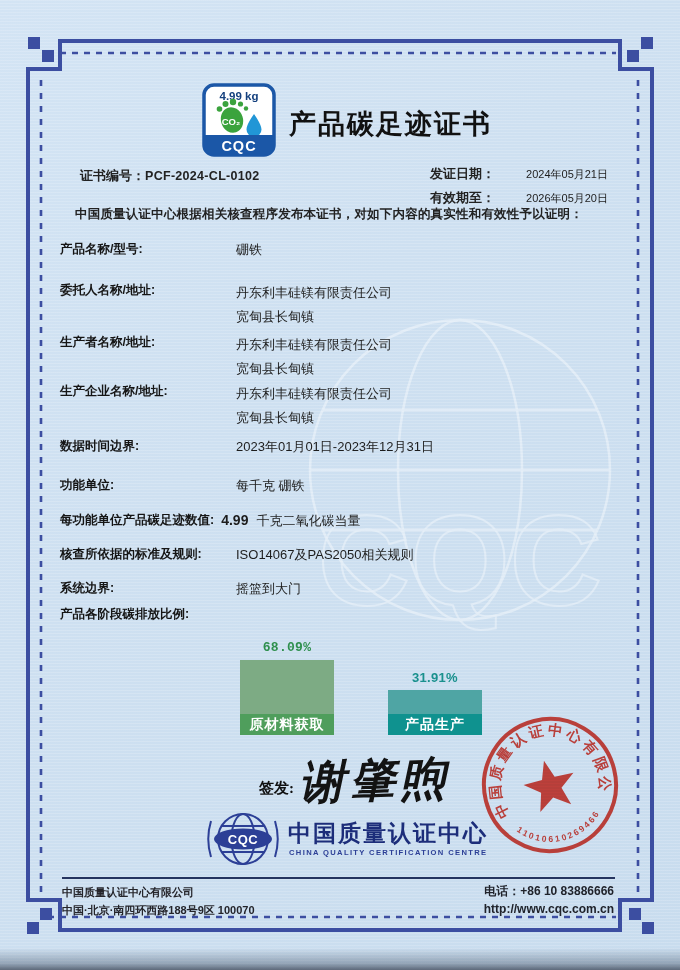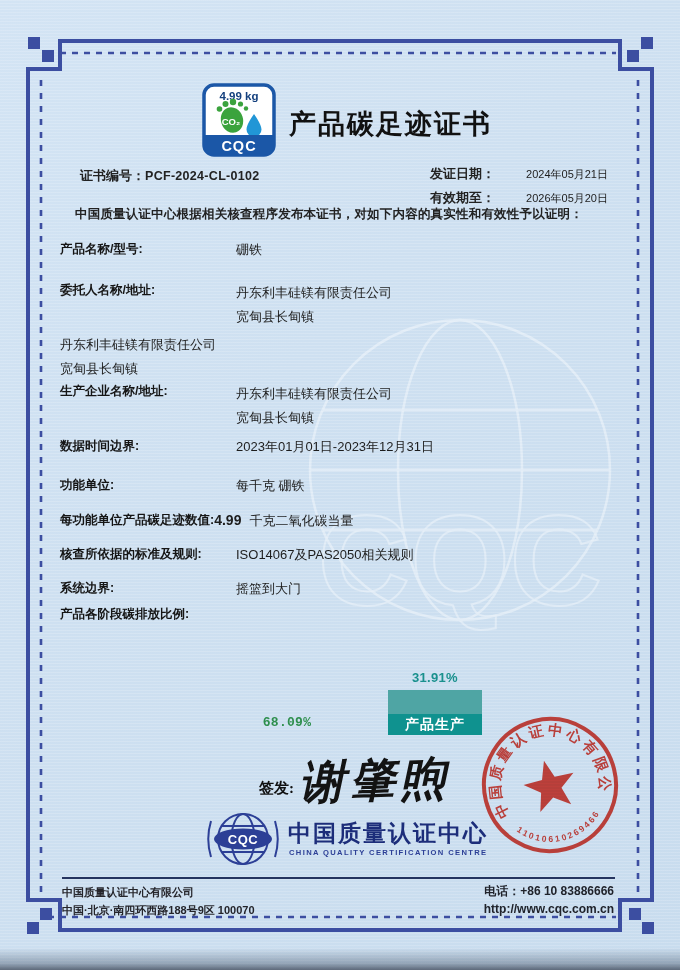--- a/index.html
+++ b/index.html
@@ -25,21 +25,21 @@
   .date-label{font-size:13px;color:#222;}
   .date-value{font-size:11px;font-weight:400;color:#1d1d1d;}
 
   
   .intro{left:60px;top:206px;width:565px;font-size:12.5px;font-weight:600;
          text-indent:15px;color:#222;letter-spacing:.2px;}
   .row{left:60px;right:45px;display:flex;align-items:flex-start;}
   .row .lbl{width:176px;flex-shrink:0;font-size:12.5px;font-weight:bold;color:#151515;line-height:19px;white-space:nowrap;}
   .row .val{font-size:13px;color:#1d1d1d;line-height:19px;}
   .val.two-line div{line-height:24px;}
-  .row-long .lbl{width:auto;}
+  .row-long .lbl{width:auto;margin-right:7px;}
   .num-strong{font-size:14px;font-weight:bold;margin-right:8px;}
 
   
   .bar-group{position:absolute;bottom:235px;width:94px;display:flex;flex-direction:column;
              align-items:center;justify-content:flex-end;}
   .pct{font-size:13px;font-weight:bold;margin-bottom:5px;letter-spacing:.3px;}
   .bar{position:relative;width:100%;}
   .bar-cap{position:absolute;left:0;right:0;bottom:0;height:21px;display:flex;align-items:center;
            justify-content:center;color:#fff;font-size:14px;font-weight:bold;letter-spacing:1px;}
 
@@ -139,20 +139,21 @@
 
   <div class="abs row" style="top:281px">
     <div class="lbl">委托人名称/地址:</div>
     <div class="val two-line">
       <div>丹东利丰硅镁有限责任公司</div>
       <div>宽甸县长甸镇</div>
     </div>
   </div>
 
   <div class="abs row" style="top:333px">
+    <div class="lbl">生产者名称/地址:</div>
     <div class="val two-line">
       <div>丹东利丰硅镁有限责任公司</div>
       <div>宽甸县长甸镇</div>
     </div>
   </div>
 
   <div class="abs row" style="top:382px">
     <div class="lbl">生产企业名称/地址:</div>
     <div class="val two-line">
       <div>丹东利丰硅镁有限责任公司</div>
@@ -186,20 +187,23 @@
     <div class="lbl">系统边界:</div>
     <div class="val">摇篮到大门</div>
   </div>
 
   <div class="abs row" style="top:605px">
     <div class="lbl">产品各阶段碳排放比例:</div>
   </div>
 
   <div class="bar-group" style="left:240px">
     <div class="pct" style="color: rgb(46, 143, 77); font-family: Liberation Mono, monospace;">68.09%</div>
+    <div class="bar" style="height: 75px; background: rgb(125, 171, 132);">
+      <div class="bar-cap" style="background: rgb(79, 158, 92);">原材料获取</div>
+    </div>
   </div>
   <div class="bar-group" style="left:388px">
     <div class="pct" style="color: rgb(25, 144, 141);">31.91%</div>
     <div class="bar" style="height: 45px; background: rgb(79, 165, 164);">
       <div class="bar-cap" style="background: rgb(15, 146, 143);">产品生产</div>
     </div>
   </div>
 
   <div class="abs kai sig-label">签发:</div>
   <div class="abs sig-name">谢肇煦</div>

